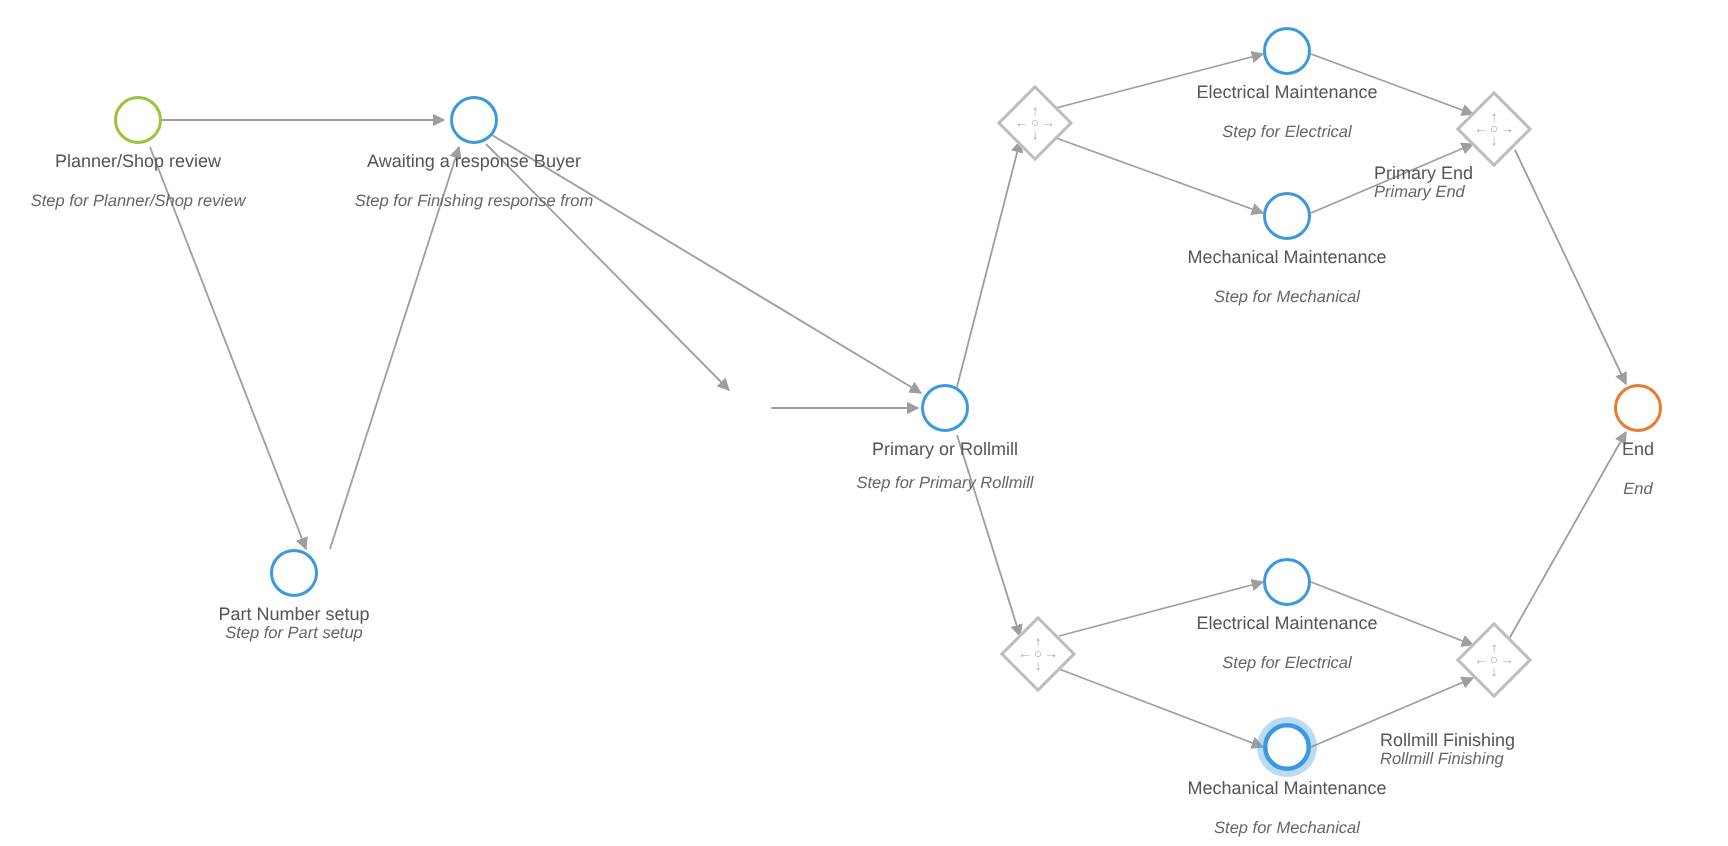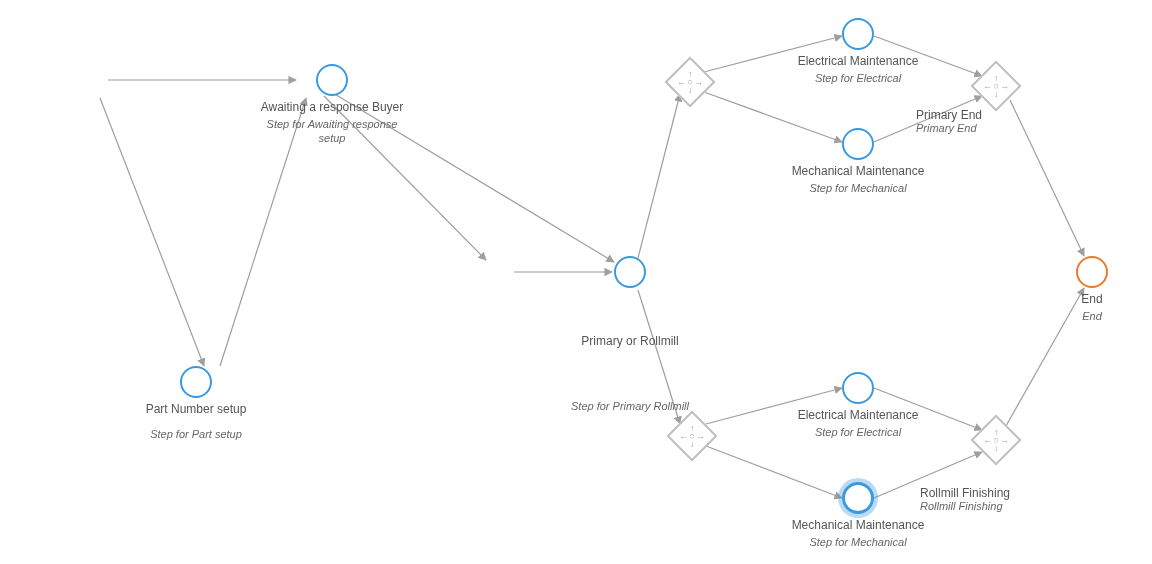--- a/index.html
+++ b/index.html
@@ -51,21 +51,21 @@
   }
   .node .title {
     font-size: 12px;
     color: #555;
     line-height: 1.2;
   }
   .node .subtitle {
     font-size: 11px;
     font-style: italic;
     color: #666;
-    margin-top: 4px;
+    margin-top: 14px;
     line-height: 1.25;
   }
   .gateway {
     position: absolute;
     width: 36px;
     height: 36px;
     margin-left: -18px;
     margin-top: -18px;
   }
   .gateway .diamond {
@@ -141,35 +141,40 @@
       <line x1="706" y1="446" x2="842" y2="498"></line>
 
       <line x1="874" y1="388" x2="982" y2="430"></line>
 
       <line x1="874" y1="498" x2="982" y2="452"></line>
 
       <line x1="1006" y1="426" x2="1084" y2="288"></line>
     </g>
   </svg>
 
-
-  <div class="node" style="left:332px; top:64px;">
+  <div class="node start" style="left:92px; top:64px;">
+    <div class="circle"></div>
+    <div class="title">Planner/Shop review</div>
+    <div class="subtitle">Step for Planner/Shop review</div>
+  </div>
+
+  <div class="node" style="left:316px; top:64px;">
     <div class="circle"></div>
     <div class="title">Awaiting a response Buyer</div>
-    <div class="subtitle">Step for Awaiting response setup</div>
+    <div class="subtitle">Step for Finishing response from</div>
   </div>
 
   <div class="node" style="left:196px; top:366px;">
     <div class="circle"></div>
     <div class="title">Part Number setup</div>
-    <div class="subtitle" style="margin-top:12px;font-style:italic;">Step for Part setup</div>
-  </div>
-
-
-  <div class="node" style="left:630px; top:256px;gap:42px;">
+    <div class="subtitle" style="margin-top:0;font-style:italic;">Step for Part setup</div>
+  </div>
+
+
+  <div class="node" style="left:630px; top:256px;">
     <div class="circle"></div>
     <div class="title">Primary or Rollmill</div>
     <div class="subtitle" style="margin-top:10px;">Step for Primary Rollmill</div>
   </div>
 
   <div class="node" style="left:858px; top:18px;">
     <div class="circle"></div>
     <div class="title">Electrical Maintenance</div>
     <div class="subtitle">Step for Electrical</div>
   </div>

